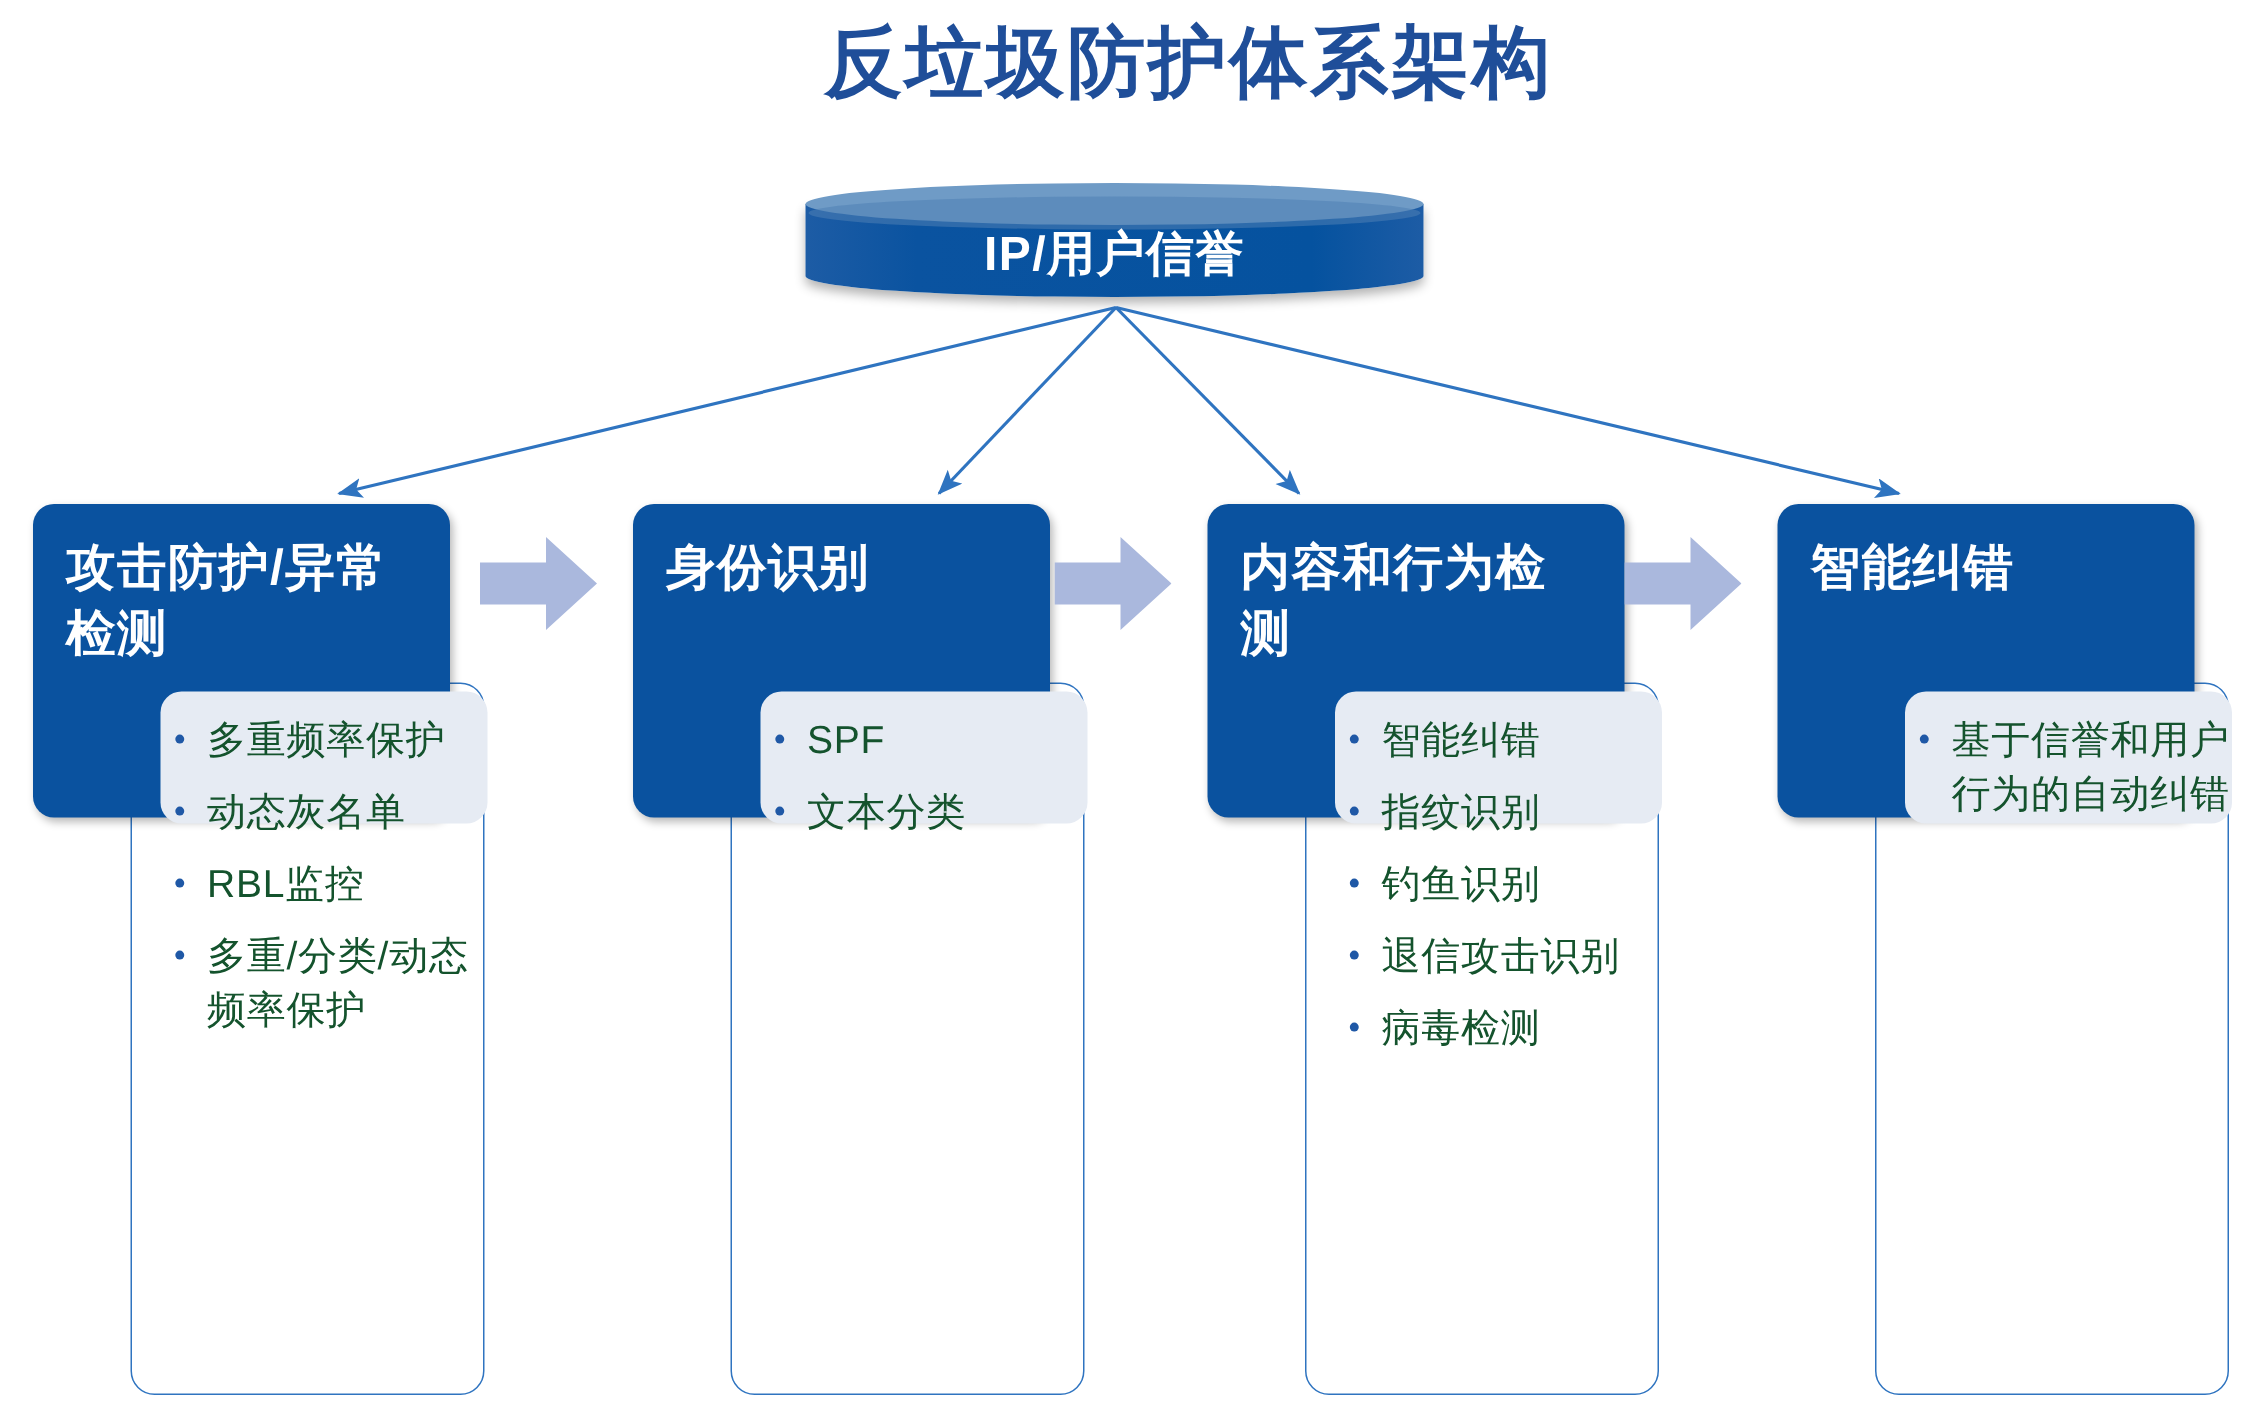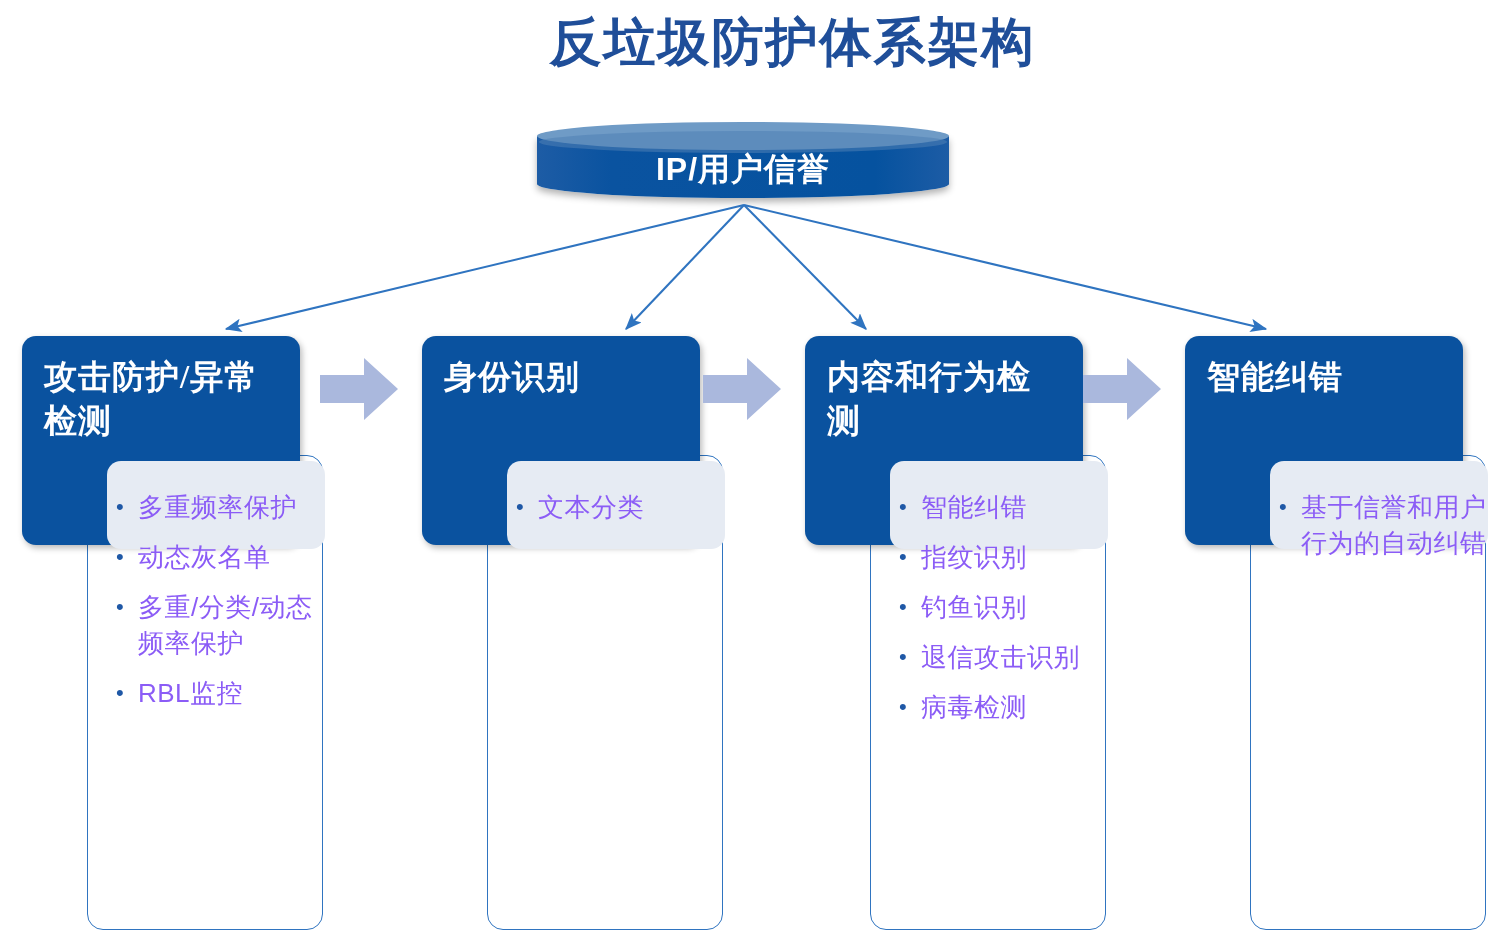--- a/index.html
+++ b/index.html
@@ -107,21 +107,20 @@
     box-shadow: 2px 3px 6px rgba(0,0,0,0.28);
     box-sizing: border-box;
     padding: 20px 22px 0 22px;
   }
   .stage-head-text {
     color: #ffffff;
     font-size: 33px;
     font-weight: bold;
     line-height: 1.32;
     letter-spacing: 1px;
-    font-family: Liberation Serif, serif;
   }
   .stage-card {
     position: absolute;
     left: 65px;
     top: 119px;
     width: 236px;
     height: 475px;
     border: 1.6px solid #2f74c0;
     border-radius: 16px;
     background: transparent;
@@ -142,25 +141,24 @@
     top: 140px;
     width: 215px;
     margin: 0;
     padding: 0;
     list-style: none;
   }
   .stage-list li {
     position: relative;
     padding-left: 26px;
     margin-bottom: 12px;
-    color: #8b5cf6;
+    color: #14532d;
     font-size: 26px;
     line-height: 1.38;
     letter-spacing: 0.5px;
-    margin-top: 14px;
   }
   .stage-list li::before {
     content: "\2022";
     position: absolute;
     left: 4px;
     top: 0;
     color: #1f58a6;
     font-size: 22px;
     line-height: 1.5;
   }
@@ -212,38 +210,39 @@
 
 <div class="stage" id="stage-0">
   <div class="stage-card"></div>
   <div class="stage-head">
     <div class="stage-head-text">攻击防护/异常检测</div>
   </div>
   <div class="stage-hl"></div>
   <ul class="stage-list">
     <li>多重频率保护</li>
     <li>动态灰名单</li>
+    <li>RBL监控</li>
     <li>多重/分类/动态频率保护</li>
-    <li>RBL监控</li>
   </ul>
 </div>
 
 <div class="flow-arrow" id="flow-arrow-0">
   <svg width="78" height="62" viewBox="0 0 78 62" xmlns="http://www.w3.org/2000/svg">
     <path d="M0,17 L44,17 L44,0 L78,31 L44,62 L44,45 L0,45 Z" fill="#aab8dd"></path>
   </svg>
 </div>
 
 <div class="stage" id="stage-1">
   <div class="stage-card"></div>
   <div class="stage-head">
     <div class="stage-head-text">身份识别</div>
   </div>
   <div class="stage-hl"></div>
   <ul class="stage-list">
+    <li>SPF</li>
     <li>文本分类</li>
   </ul>
 </div>
 
 <div class="flow-arrow" id="flow-arrow-1">
   <svg width="78" height="62" viewBox="0 0 78 62" xmlns="http://www.w3.org/2000/svg">
     <path d="M0,17 L44,17 L44,0 L78,31 L44,62 L44,45 L0,45 Z" fill="#aab8dd"></path>
   </svg>
 </div>
 

